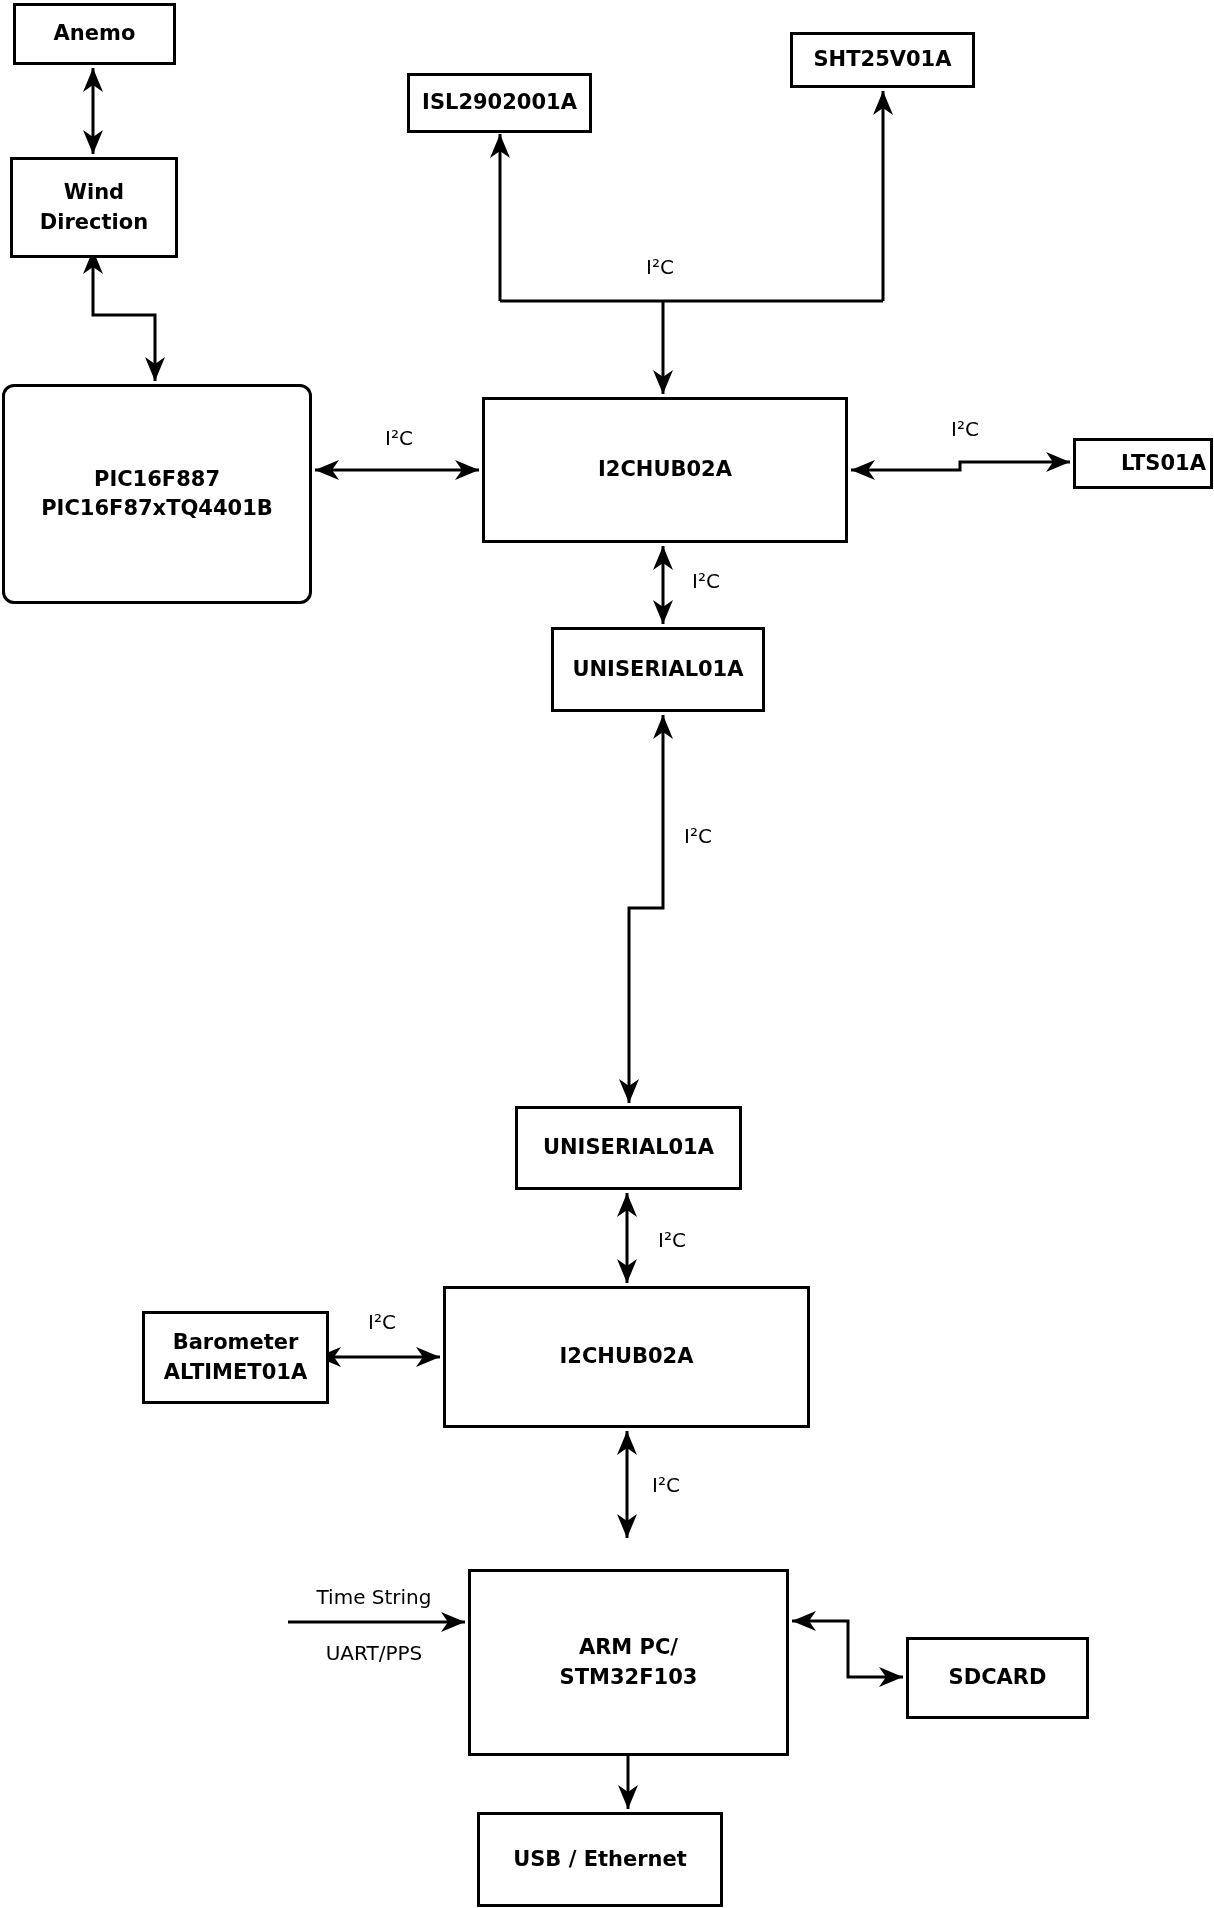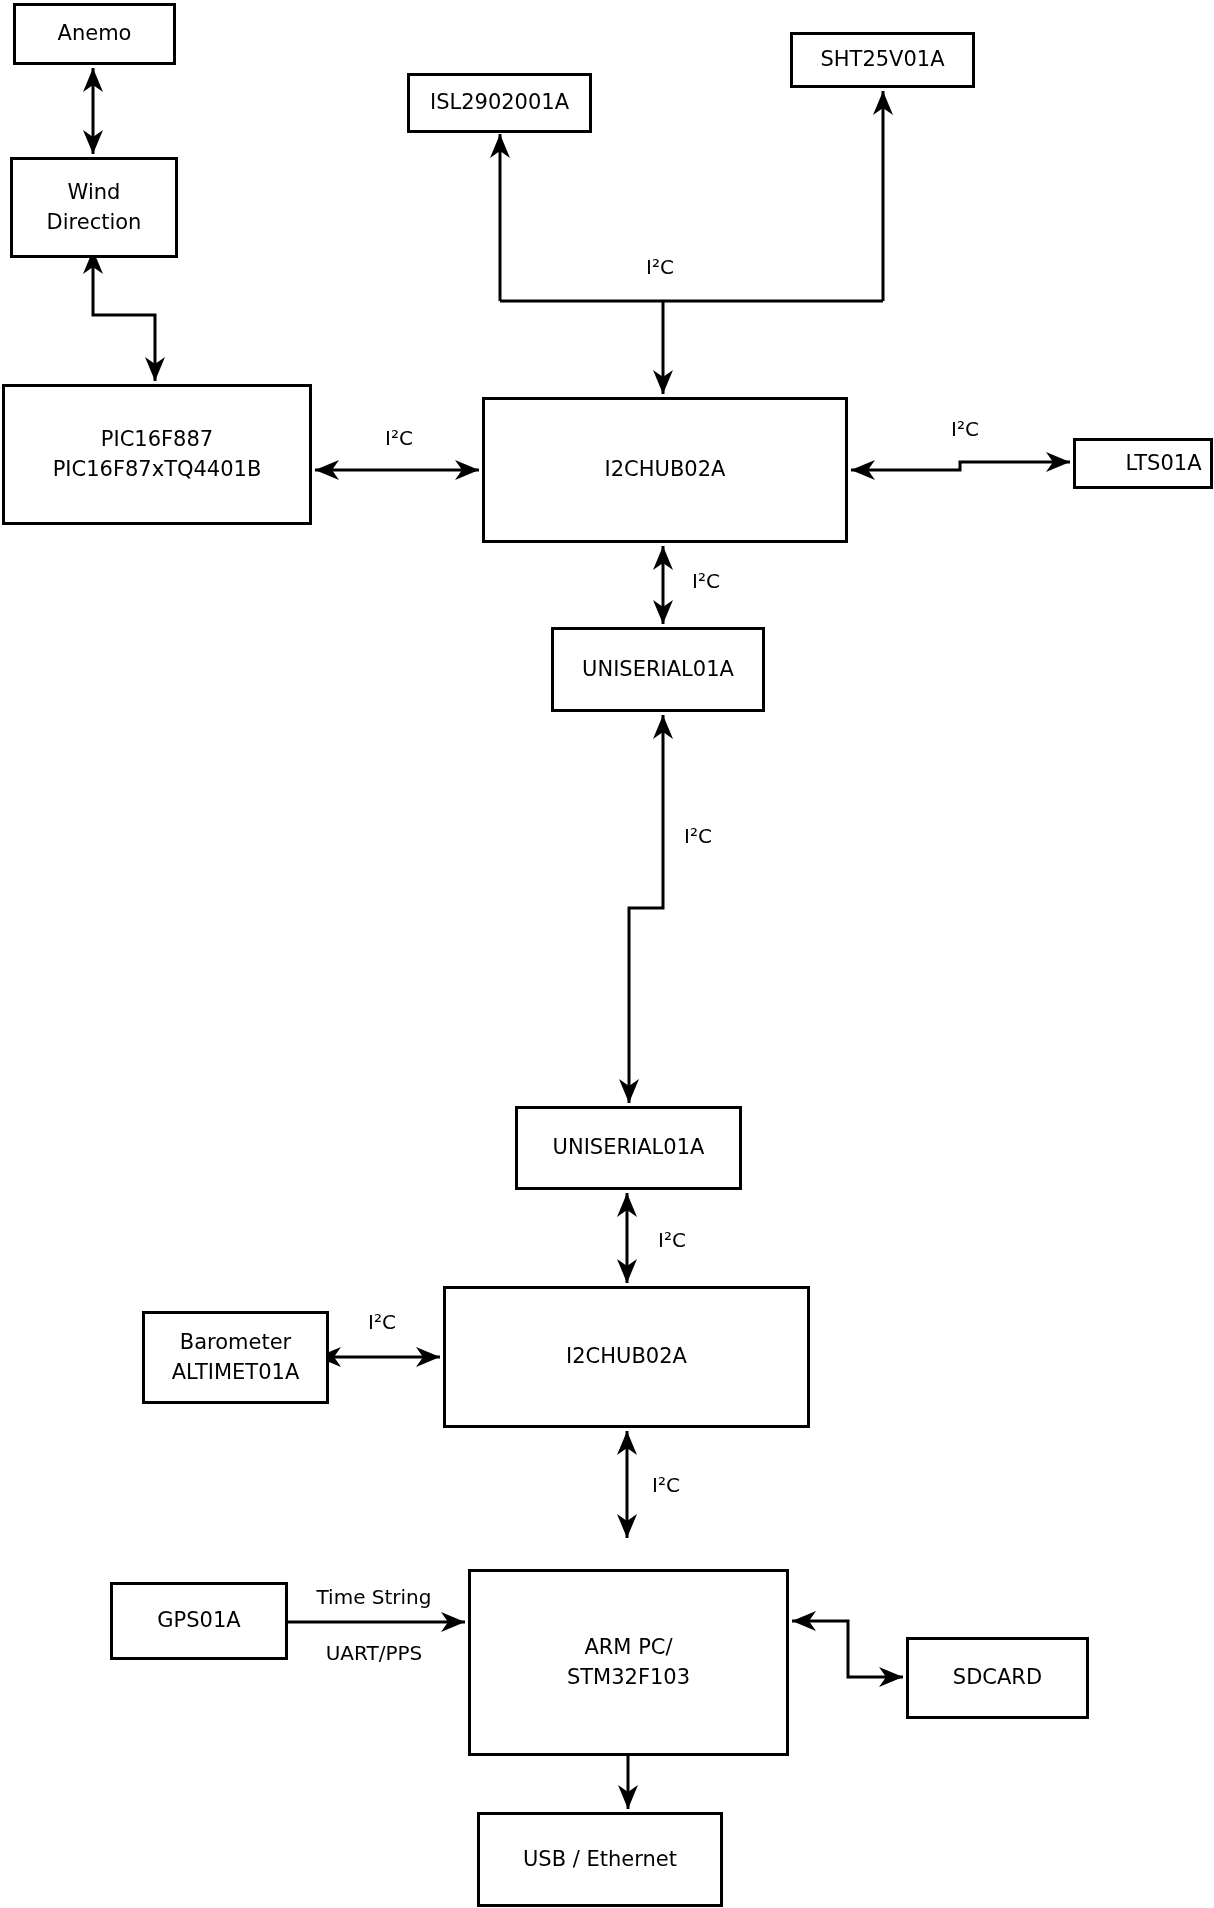--- a/index.html
+++ b/index.html
@@ -29,20 +29,21 @@
     border: 3px solid #000000;
     background: #ffffff;
     display: flex;
     align-items: center;
     justify-content: center;
     text-align: center;
     white-space: pre-line;
     font-size: 21px;
     line-height: 1.4;
     color: #000000;
+    font-weight: bold;
   }
   .edge-label {
     position: absolute;
     transform: translateX(-50%);
     font-size: 20px;
     line-height: 1.1;
     color: #000000;
     white-space: nowrap;
   }
 </style>
@@ -89,21 +90,21 @@
 
       <polyline points="628,1707 628,1809" marker-start="url(#ah)" marker-end="url(#ah)"></polyline>
     </g>
   </svg>
 
   <div class="node" style="left:13px; top:3px; width:163px; height:62px;">Anemo</div>
 
   <div class="node" style="left:10px; top:157px; width:168px; height:101px;">Wind
 Direction</div>
 
-  <div class="node" style="left:2px; top:384px; width:310px; height:141px;">PIC16F887
+  <div class="node" style="left:2px; top:384px; width:310px; height:220px;border-radius:12px;">PIC16F887
 PIC16F87xTQ4401B</div>
 
   <div class="node" style="left:407px; top:73px; width:185px; height:60px;">ISL2902001A</div>
 
   <div class="node" style="left:790px; top:32px; width:185px; height:56px;">SHT25V01A</div>
 
   <div class="node" style="left:482px; top:397px; width:366px; height:146px;">I2CHUB02A</div>
 
   <div class="node" style="left:1073px; top:438px; width:140px; height:51px;padding-left:41px;">LTS01A</div>
 
@@ -112,21 +113,20 @@
   <div class="node" style="left:515px; top:1106px; width:227px; height:84px;">UNISERIAL01A</div>
 
   <div class="node" style="left:443px; top:1286px; width:367px; height:142px;">I2CHUB02A</div>
 
   <div class="node" style="left:142px; top:1311px; width:187px; height:93px;">Barometer
 ALTIMET01A</div>
 
   <div class="node" style="left:468px; top:1541px; width:321px; height:187px;margin-top:28px;">ARM PC/
 STM32F103</div>
 
-  <div class="node" style="left:110px; top:1582px; width:178px; height:78px;">GPS01A</div>
 
   <div class="node" style="left:906px; top:1637px; width:183px; height:82px;">SDCARD</div>
 
   <div class="node" style="left:477px; top:1812px; width:246px; height:95px;">USB / Ethernet</div>
 
   <span class="edge-label" style="left:660px; top:256px;">I²C</span>
 
   <span class="edge-label" style="left:399px; top:427px;">I²C</span>
 
   <span class="edge-label" style="left:965px; top:418px;">I²C</span>

